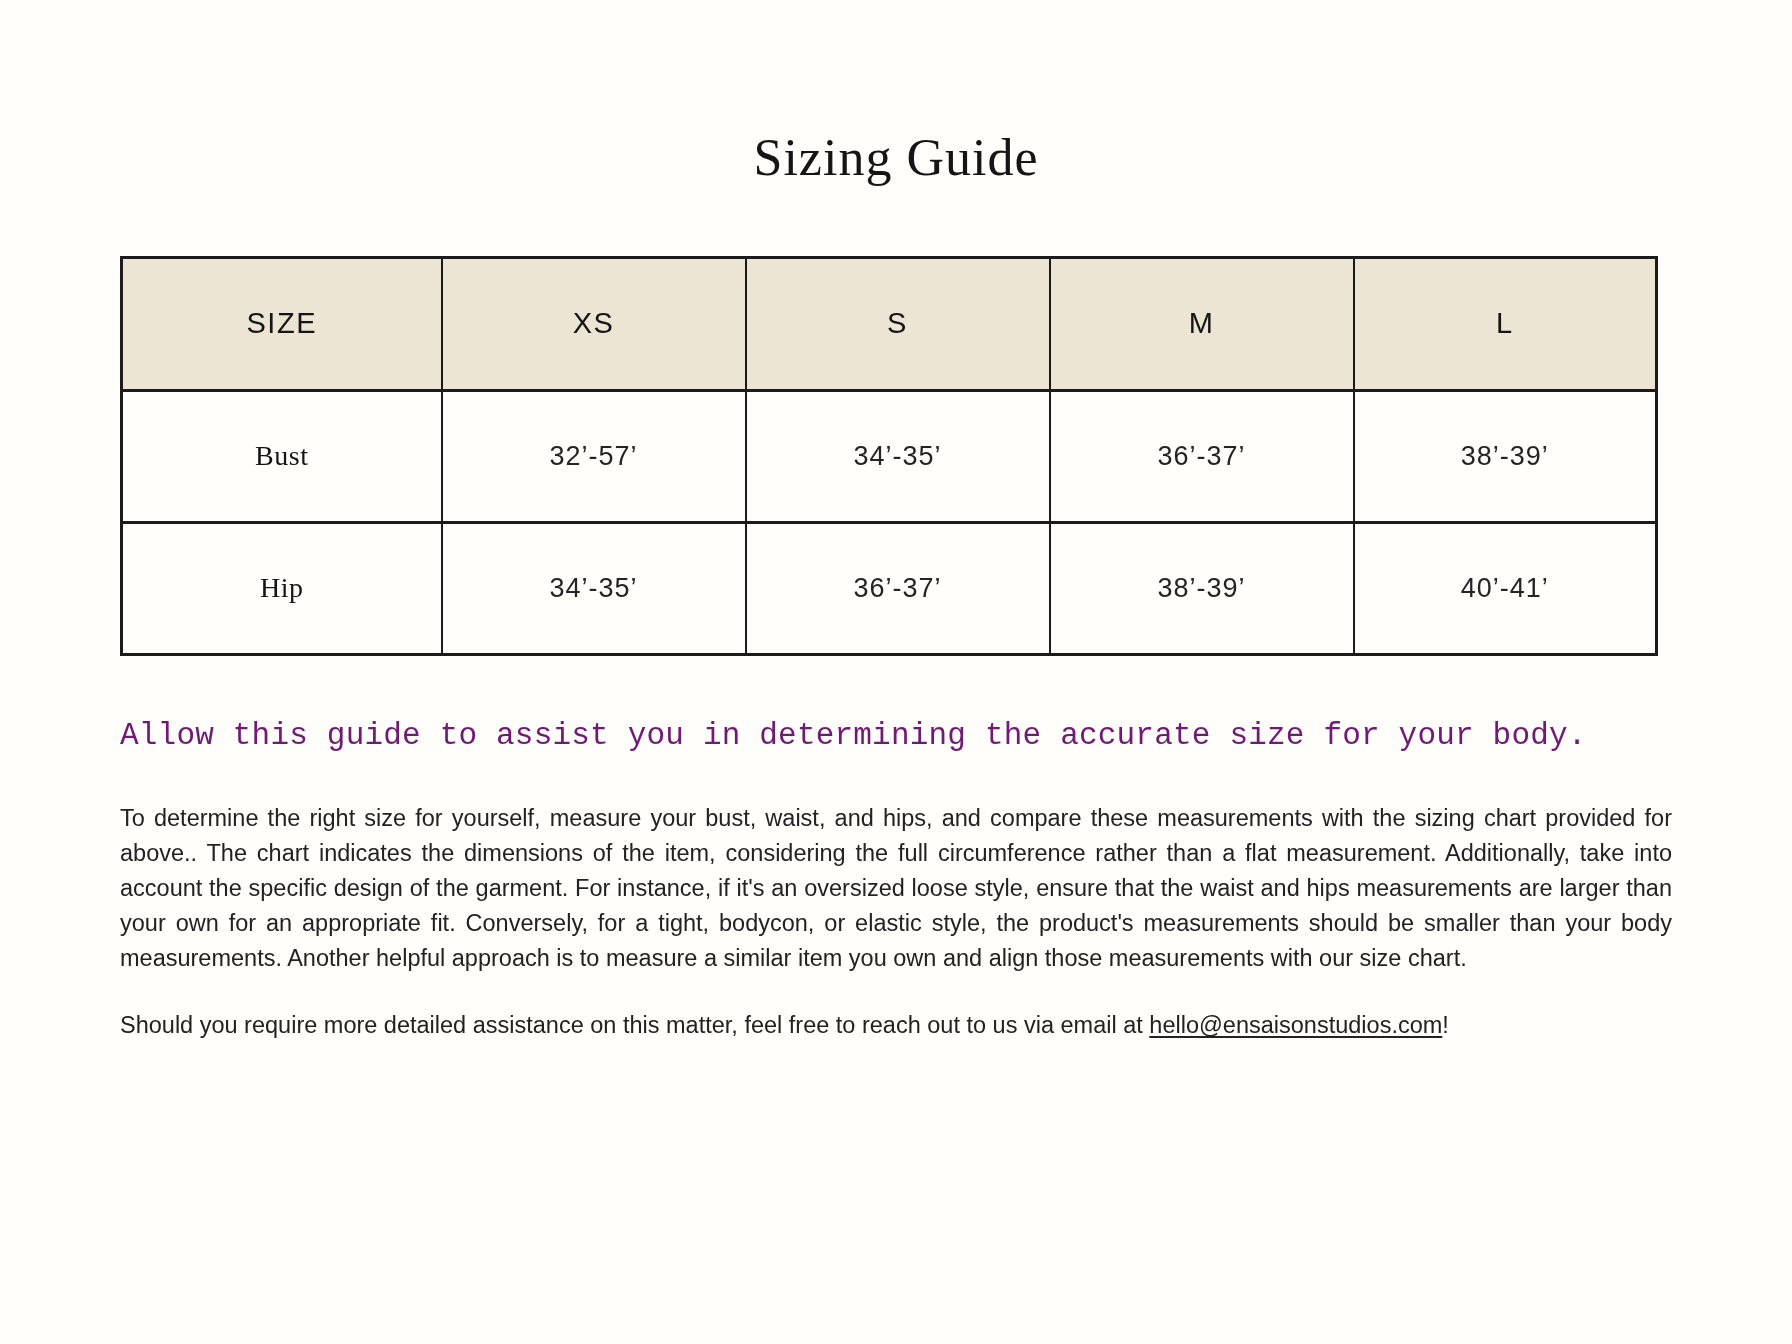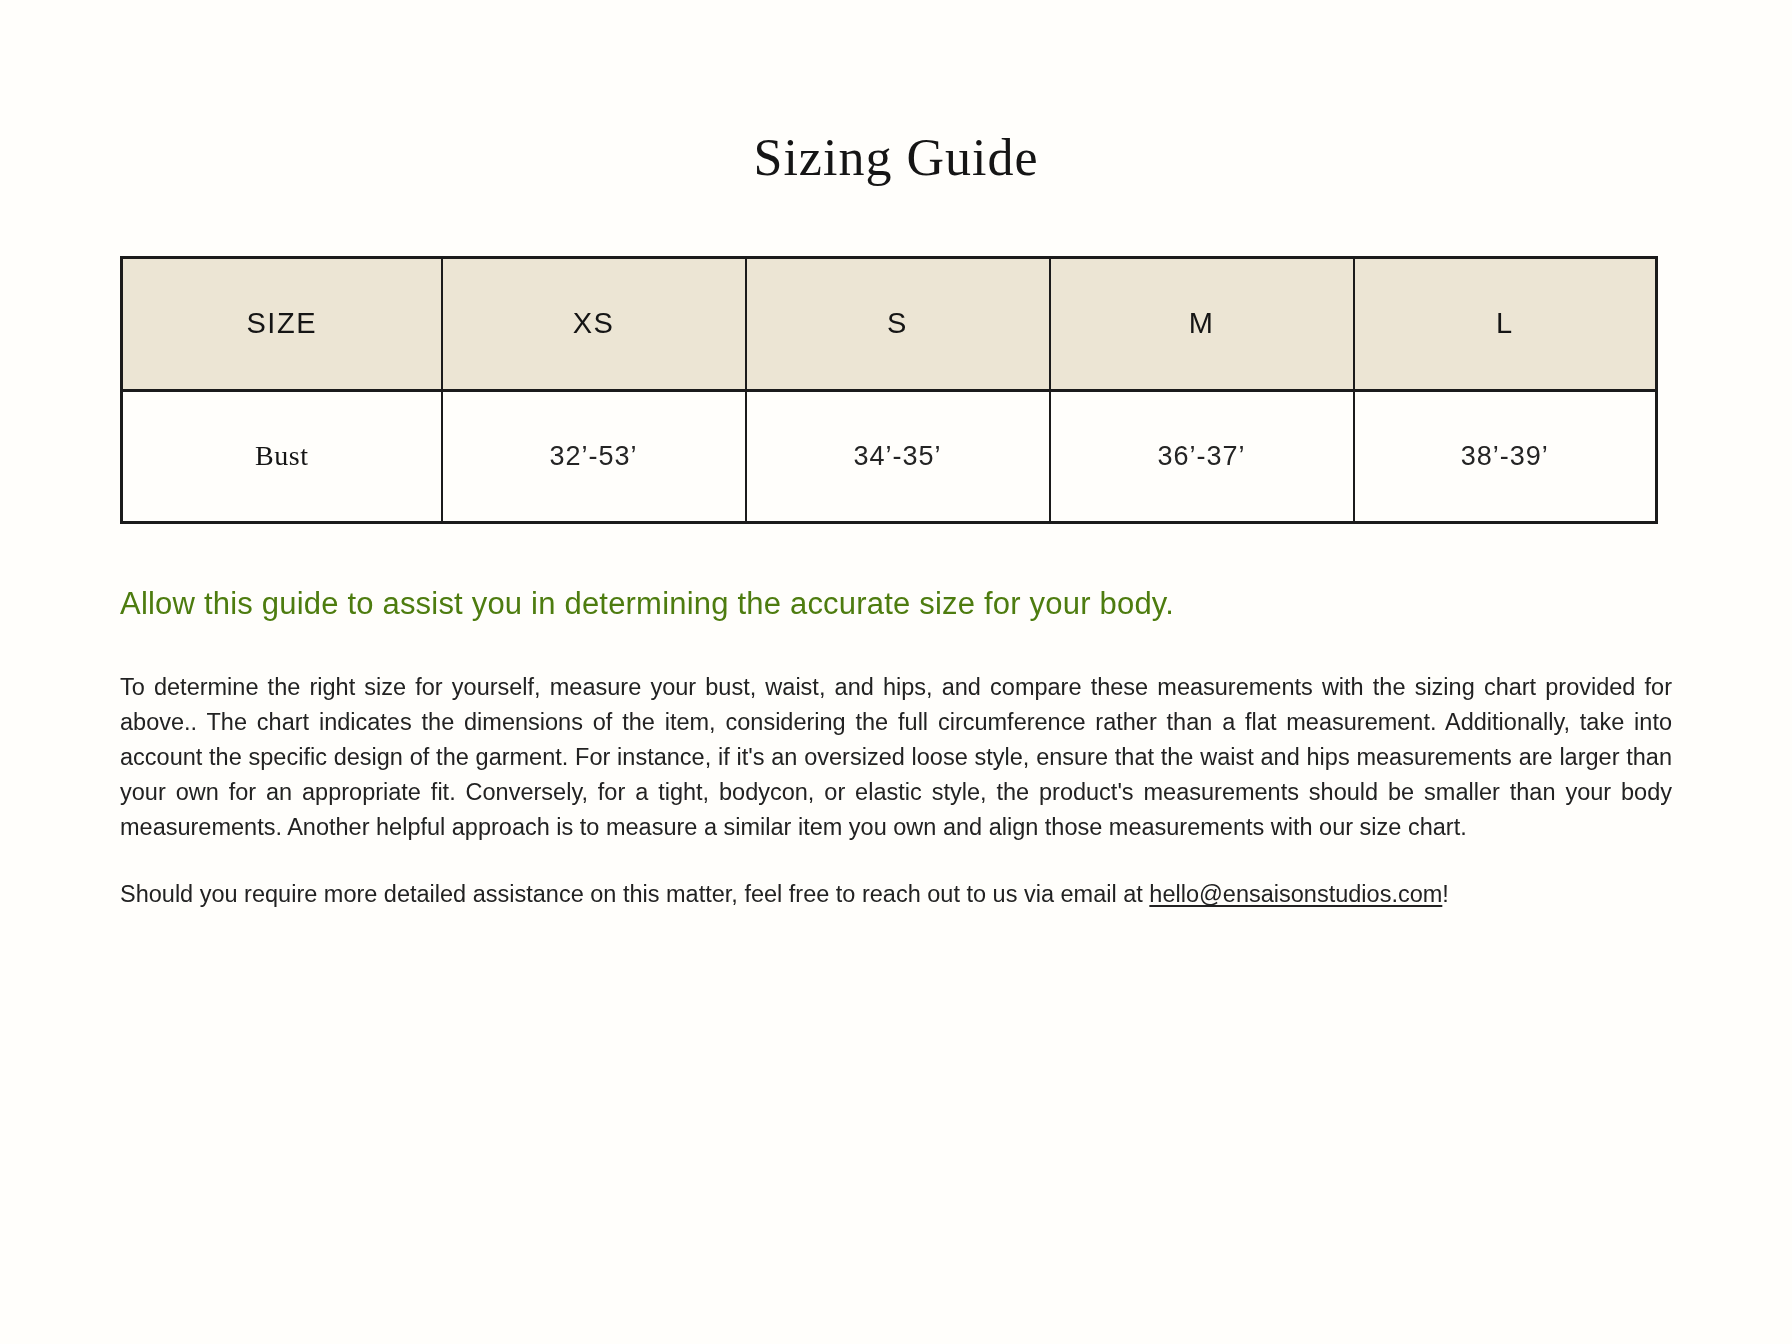--- a/index.html
+++ b/index.html
@@ -59,25 +59,25 @@
     color: #242424;
   }
   .size-table td.row-label {
     font-family: "Liberation Serif", serif;
     font-size: 28px;
     letter-spacing: 0.5px;
     color: #151515;
   }
   .subheading {
     margin: 62px 0 0 0;
-    font-family: Liberation Sans, sans-serif;
+    font-family: Liberation Mono, monospace;
     font-weight: 400;
     font-size: 31px;
     letter-spacing: 0.2px;
-    color: #4d7c0f;
+    color: #701a75;
   }
   .body-text {
     margin: 48px 0 0 0;
     font-size: 23.5px;
     line-height: 35px;
     text-align: justify;
     color: #222222;
   }
   .contact {
     margin: 32px 0 0 0;
@@ -113,24 +113,31 @@
         <th>SIZE</th>
         <th>XS</th>
         <th>S</th>
         <th>M</th>
         <th>L</th>
       </tr>
     </thead>
     <tbody>
       <tr>
         <td class="row-label">Bust</td>
-        <td>32’-53’</td>
+        <td>32’-57’</td>
         <td>34’-35’</td>
         <td>36’-37’</td>
         <td>38’-39’</td>
+      </tr>
+      <tr>
+        <td class="row-label">Hip</td>
+        <td>34’-35’</td>
+        <td>36’-37’</td>
+        <td>38’-39’</td>
+        <td>40’-41’</td>
       </tr>
     </tbody>
   </table>
 
   <h2 class="subheading">Allow this guide to assist you in determining the accurate size for your body.</h2>
 
   <p class="body-text">To determine the right size for yourself, measure your bust, waist, and hips, and compare these measurements with the sizing chart provided for above.. The chart indicates the dimensions of the item, considering the full circumference rather than a flat measurement. Additionally, take into account the specific design of the garment. For instance, if it's an oversized loose style, ensure that the waist and hips measurements are larger than your own for an appropriate fit. Conversely, for a tight, bodycon, or elastic style, the product's measurements should be smaller than your body measurements. Another helpful approach is to measure a similar item you own and align those measurements with our size chart.</p>
 
   <p class="contact"><span>Should you require more detailed assistance on this matter, feel free to reach out to us via email at </span><a class="email">hello@ensaisonstudios.com</a><span>!</span></p>
 

